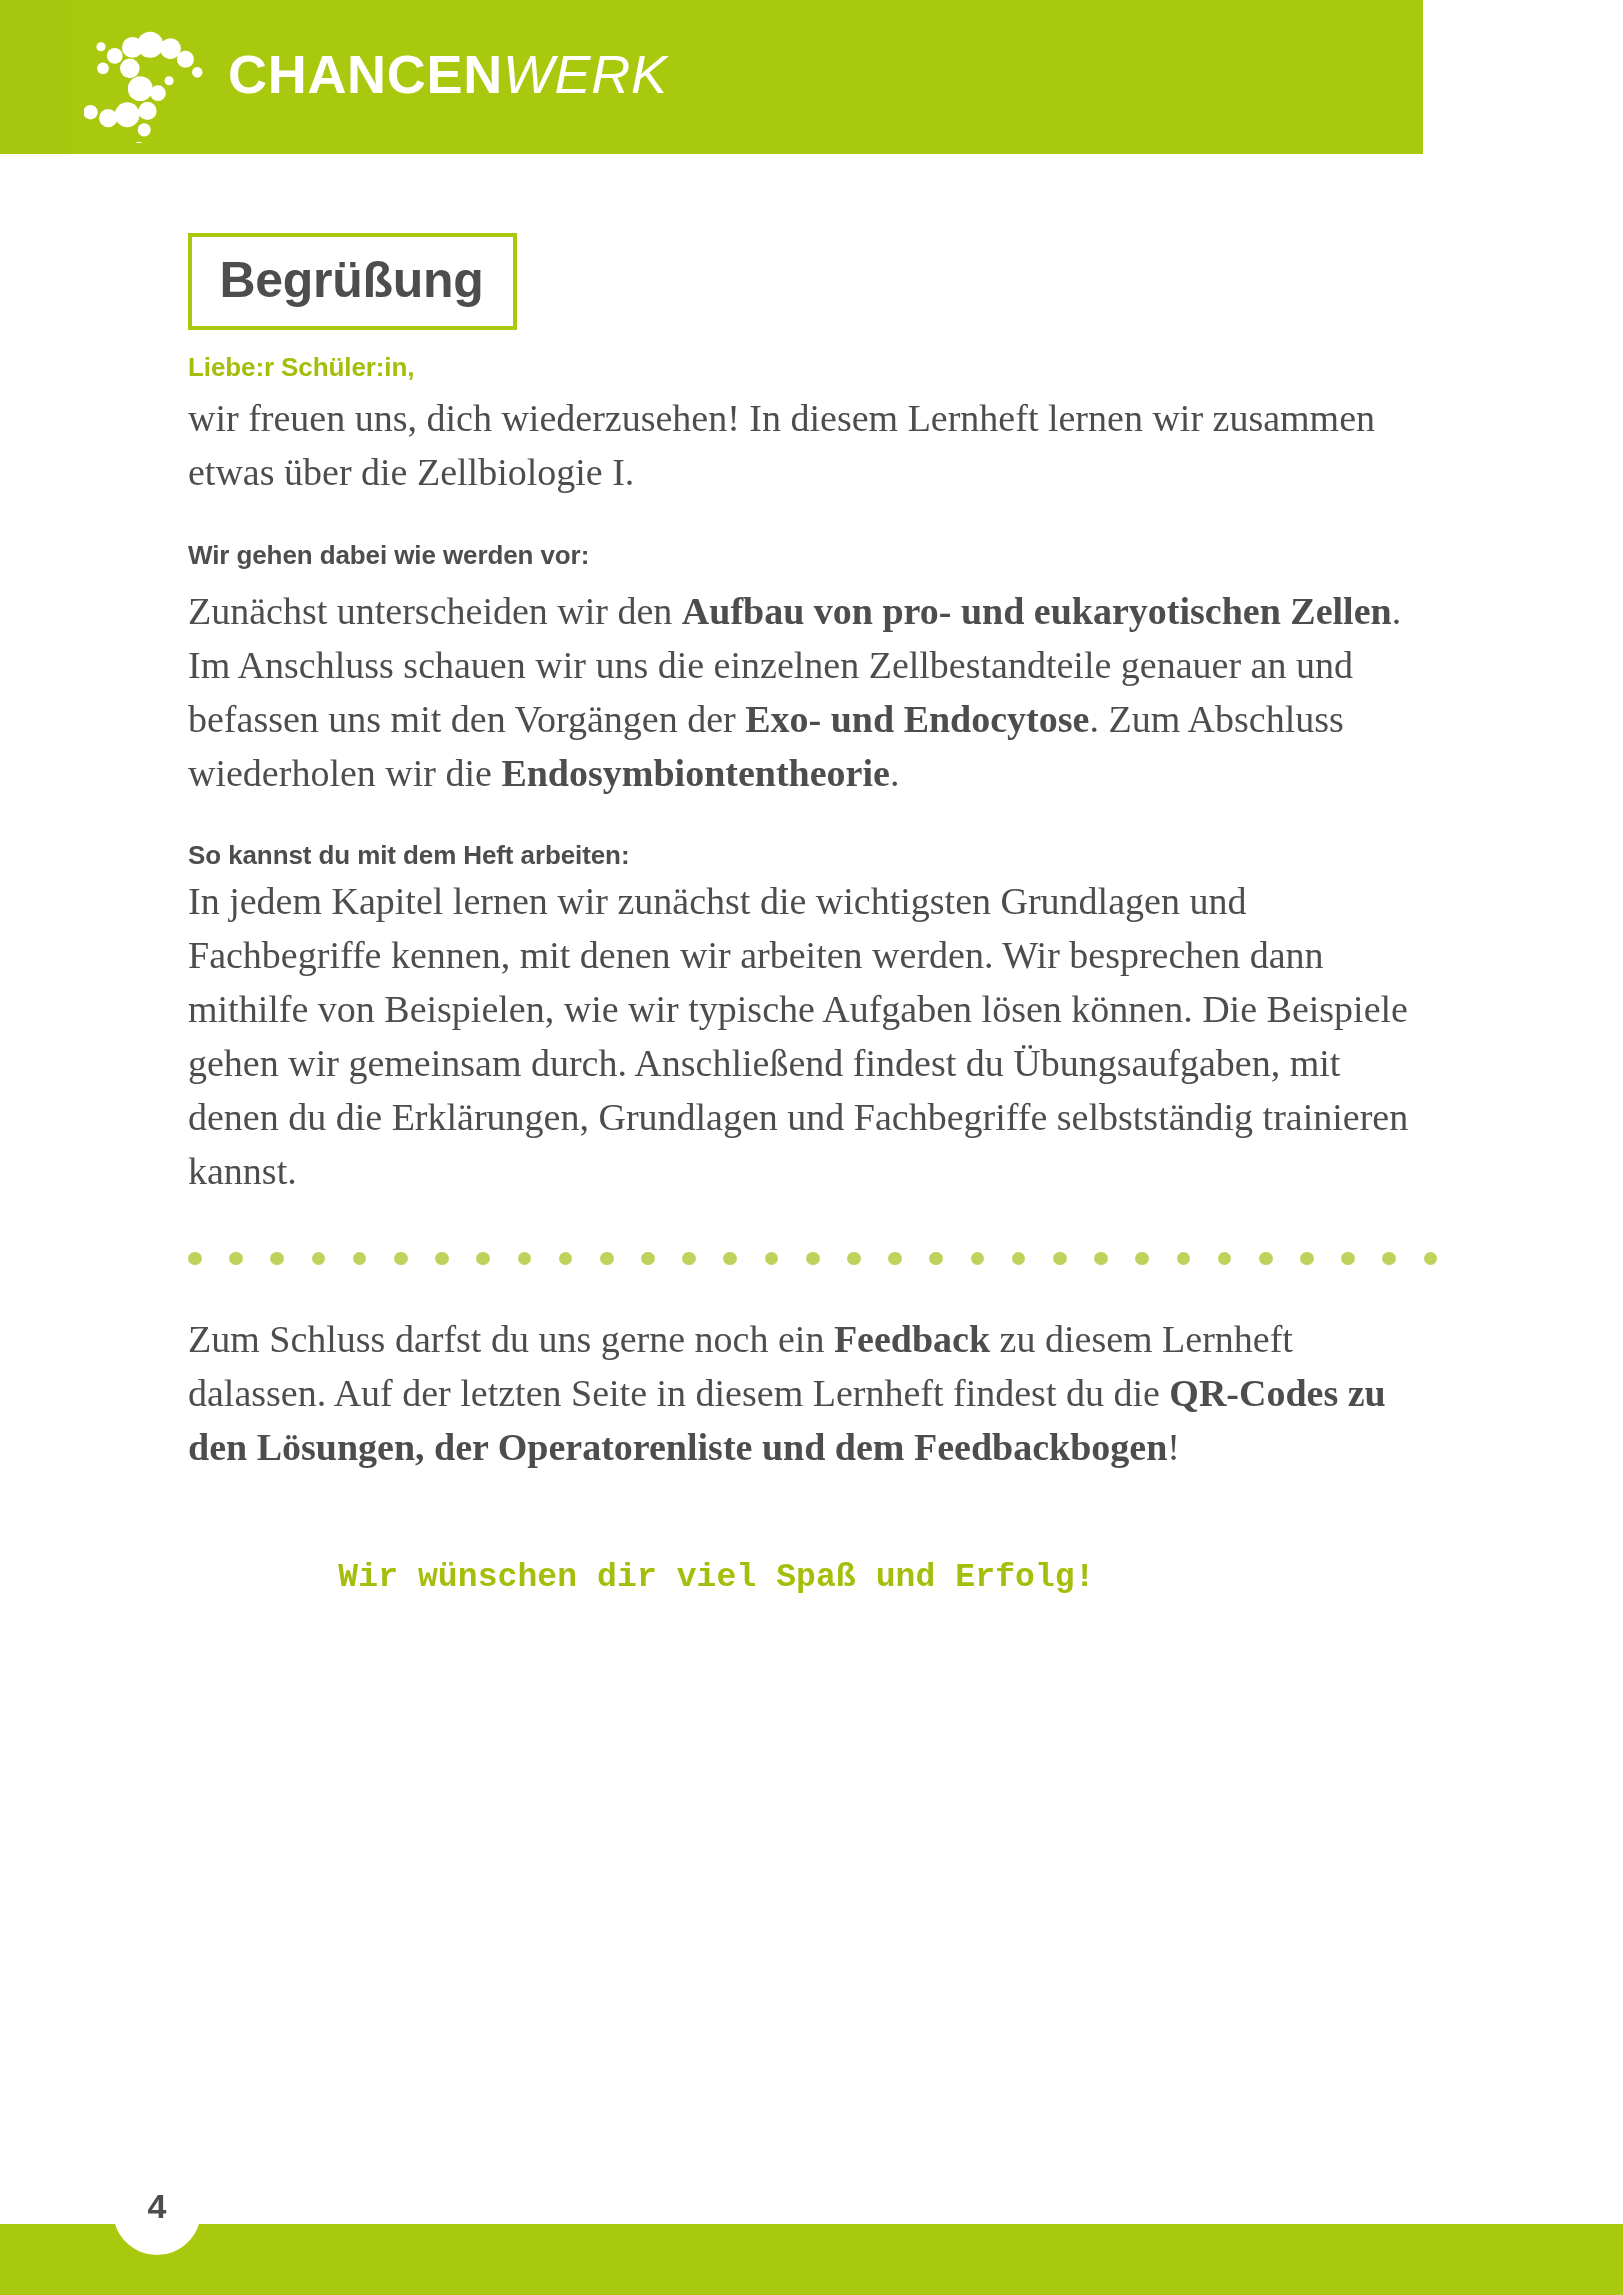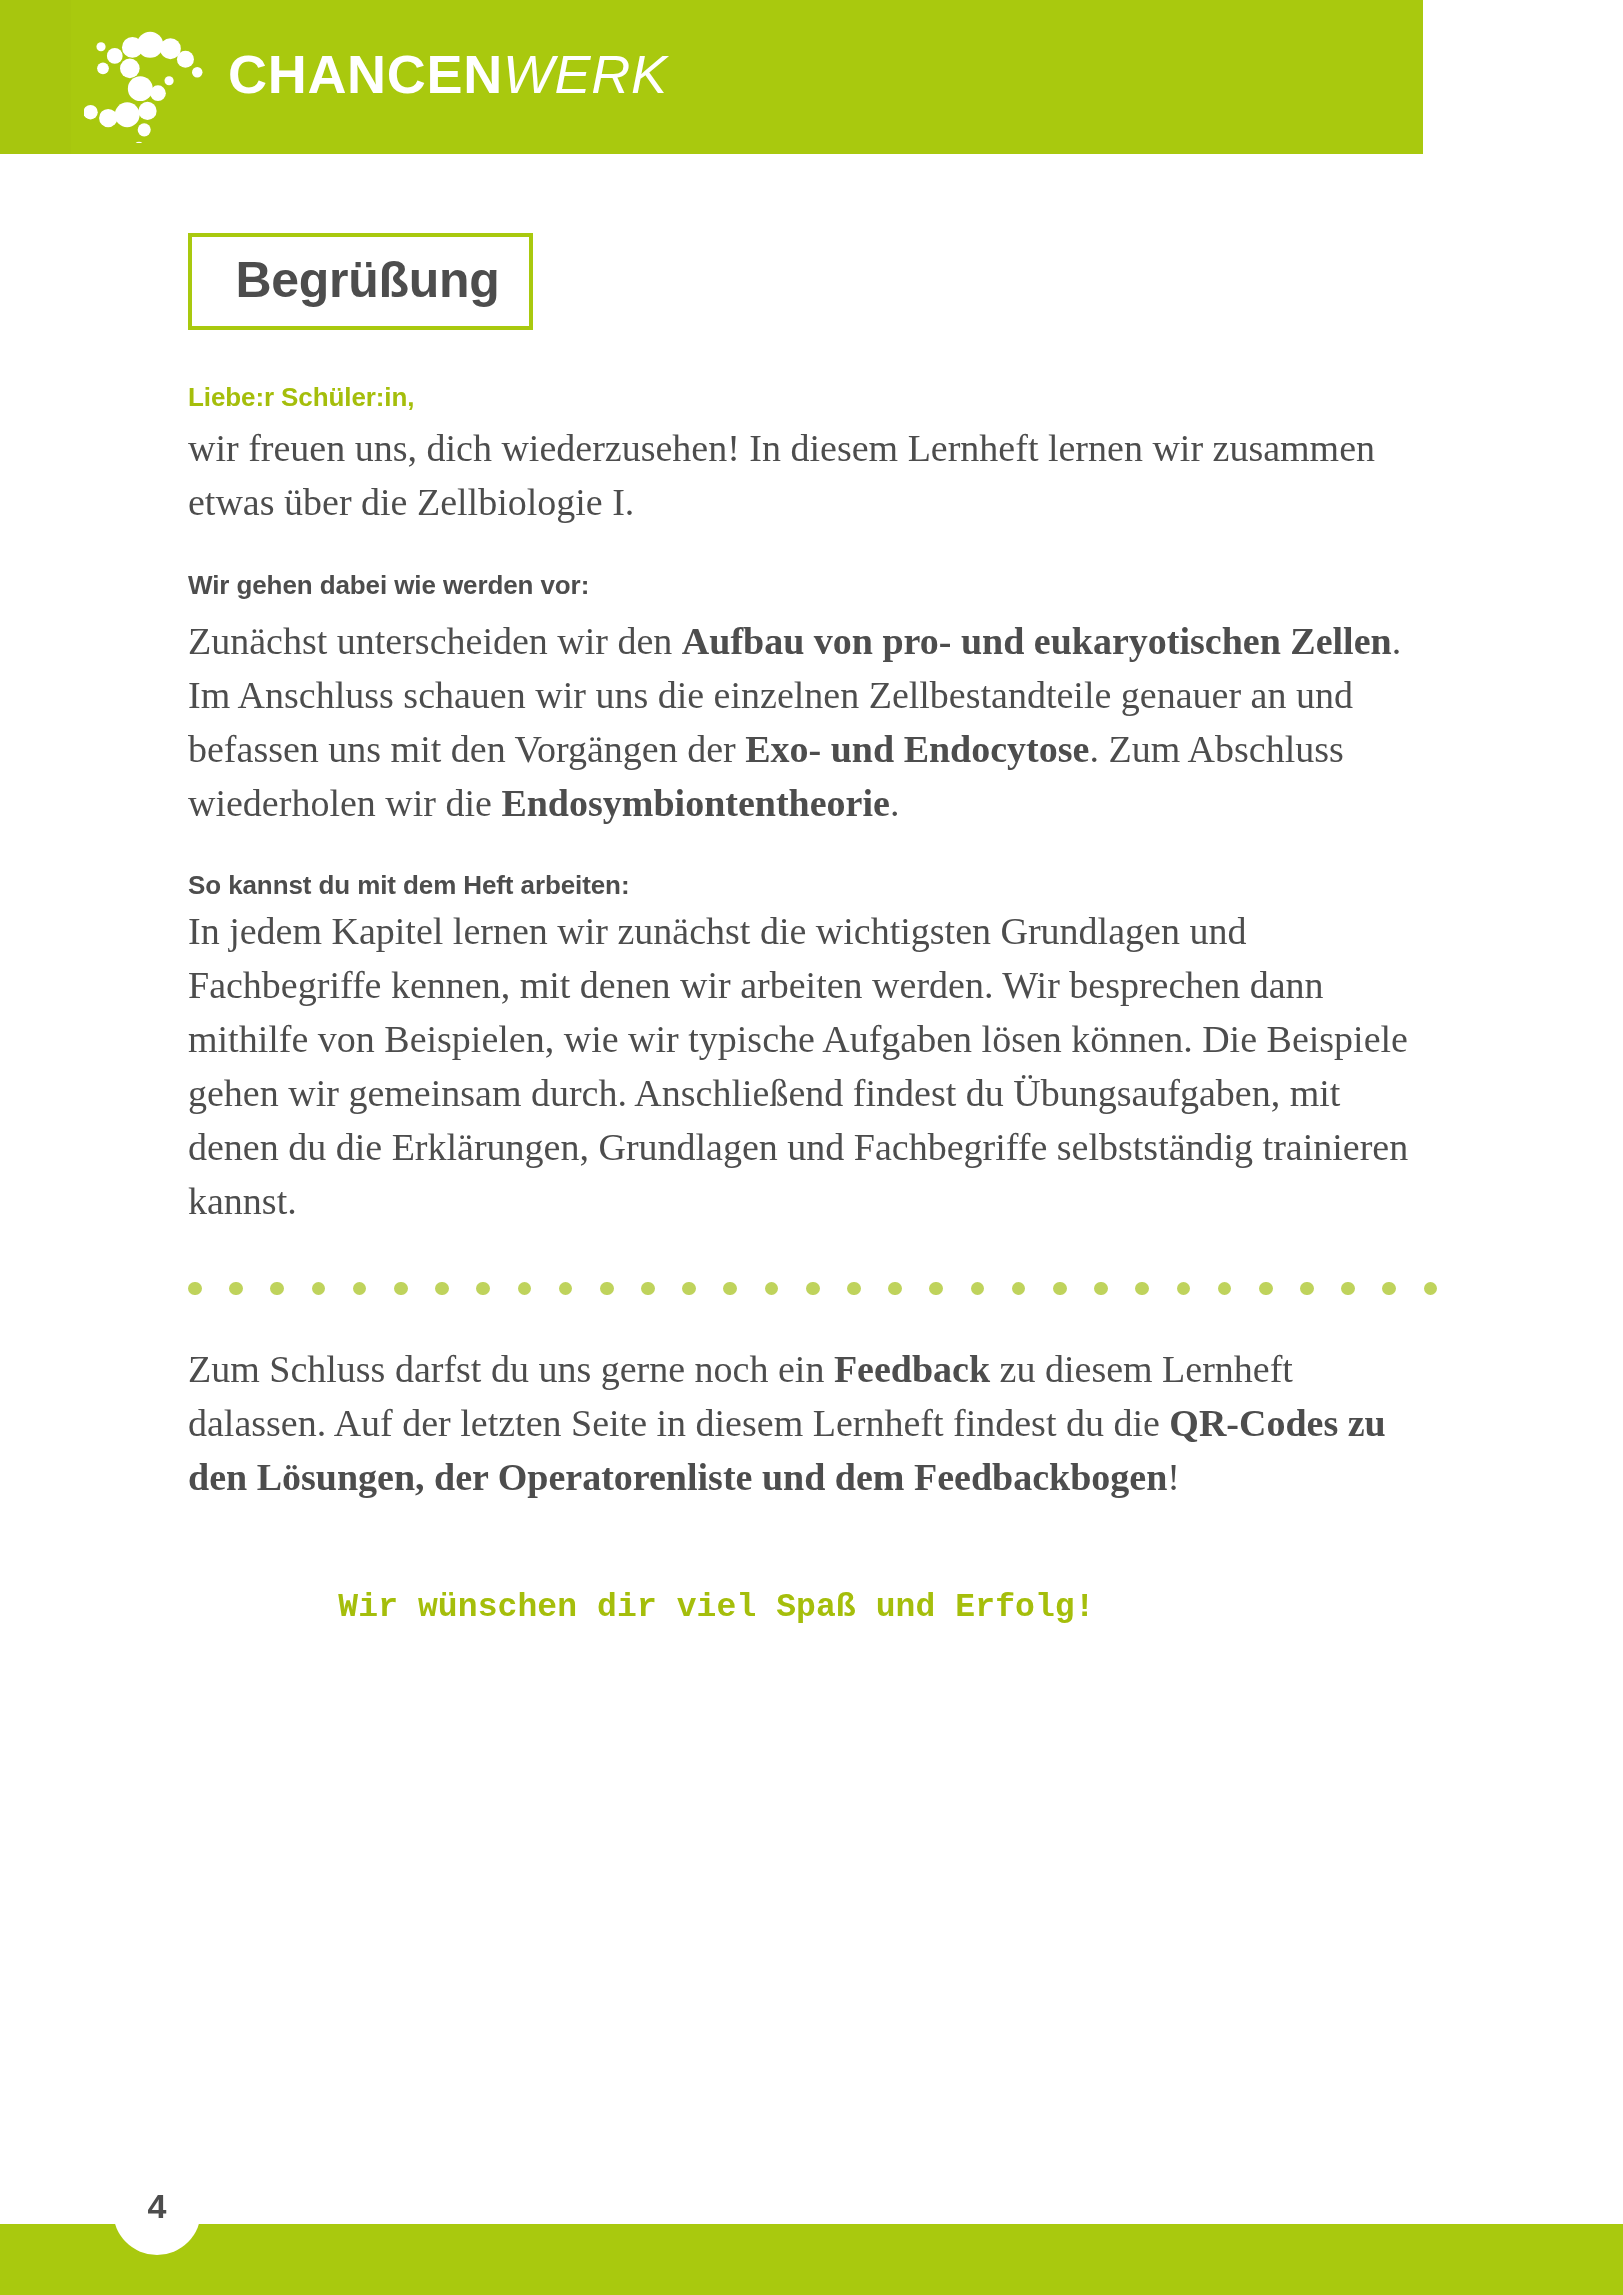--- a/index.html
+++ b/index.html
@@ -95,21 +95,20 @@
     background: #ffffff;
   }
   .title-box-text {
     font-family: "Liberation Sans", sans-serif;
     font-weight: 700;
     font-size: 50px;
     line-height: 1.05;
     color: #4D4D4D;
     letter-spacing: -0.3px;
     white-space: nowrap;
-    margin-left: 16px;
   }
 
   
   .subhead {
     font-family: "Liberation Sans", sans-serif;
     font-weight: 700;
     font-size: 26px;
     line-height: 1.35;
     letter-spacing: -0.1px;
   }
@@ -118,21 +117,21 @@
 
   .body-text {
     font-family: "Liberation Serif", serif;
     font-size: 38px;
     line-height: 1.42;
     color: #4D4D4D;
     max-width: 1234px;
   }
   .body-text b, .body-text strong { font-weight: 700; }
 
-  .block-greeting { margin-top: 50px; }
+  .block-greeting { margin-top: 20px; }
   .block-greeting .body-text { margin-top: 6.5px; }
 
   .block-approach { margin-top: 38px; }
   .block-approach .body-text { margin-top: 12px; }
 
   .block-howto { margin-top: 37px; }
   .block-howto .body-text { margin-top: 2.6px; }
 
   
   .divider {

